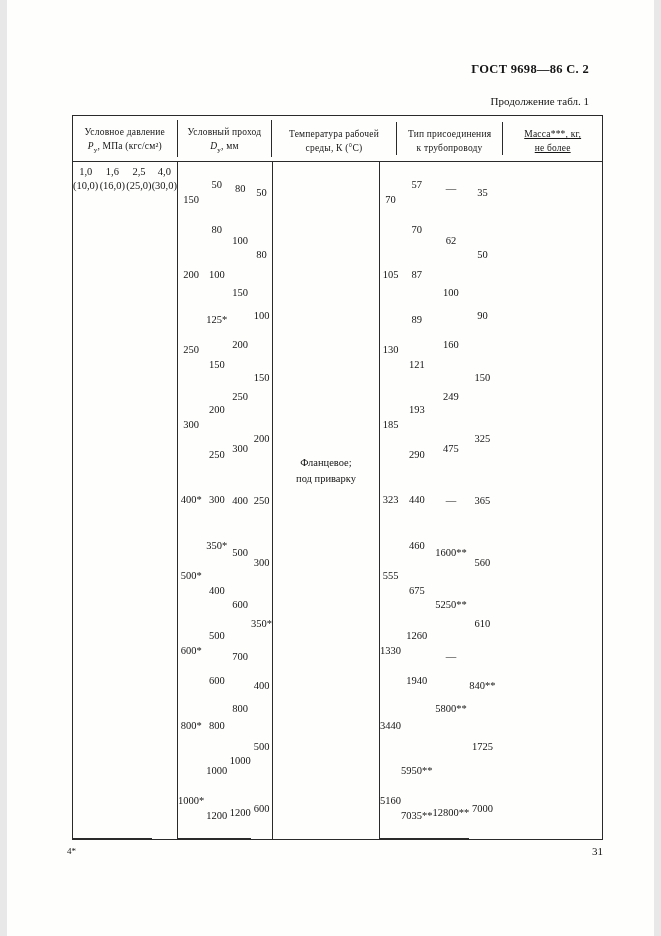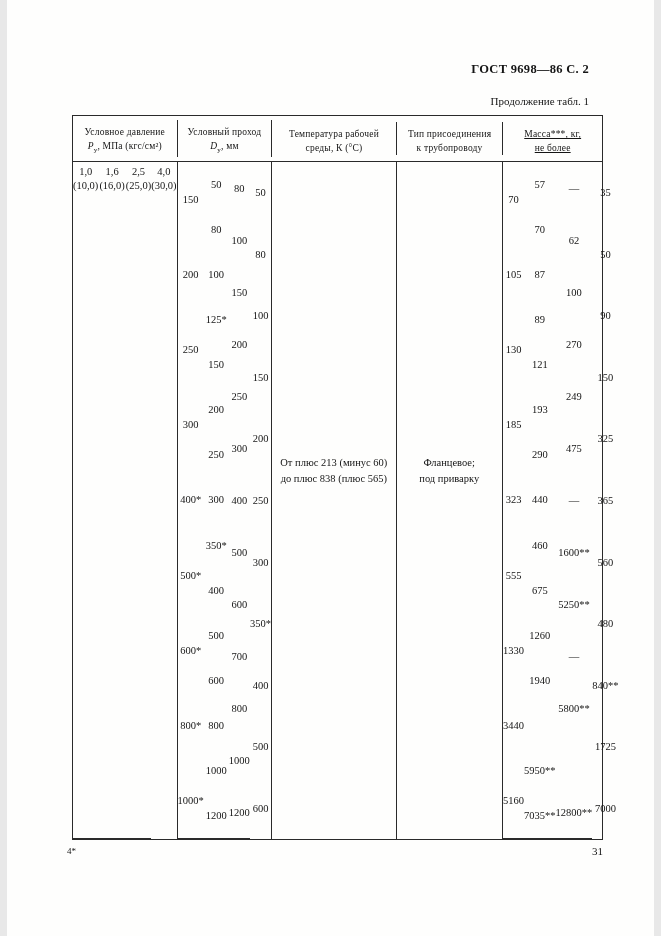--- a/index.html
+++ b/index.html
@@ -144,26 +144,20 @@
             <div class="vrow">150</div>
             <div class="vrow">200</div>
             <div class="vrow">250</div>
             <div class="vrow">300</div>
             <div class="vrow">350*</div>
             <div class="vrow">400</div>
             <div class="vrow">500</div>
             <div class="vrow">600</div>
           </div>
         </div>
-      <div class="bcol c3 span-cell">
-        <div class="span-text">
-          <div>От плюс 213 (минус 60)</div>
-          <div>до плюс 838 (плюс 565)</div>
-        </div>
-      </div>
       <div class="bcol c4 span-cell">
         <div class="span-text">
           <div>Фланцевое;</div>
           <div>под приварку</div>
         </div>
       </div>
       <div class="bcol c5" id="col-mass">
           <div class="group-cell m-group gsep" style="flex: 9 1 0px;">
             <div class="vrow">70</div>
             <div class="vrow">105</div>
@@ -189,40 +183,40 @@
             <div class="vrow">1260</div>
             <div class="vrow">1940</div>
             <div class="vrow"></div>
             <div class="vrow">5950**</div>
             <div class="vrow">7035**</div>
           </div>
           <div class="group-cell m-group gsep" style="flex: 13 1 0px;">
             <div class="vrow">—</div>
             <div class="vrow">62</div>
             <div class="vrow">100</div>
-            <div class="vrow">270</div>
+            <div class="vrow">160</div>
             <div class="vrow">249</div>
             <div class="vrow">475</div>
             <div class="vrow">—</div>
             <div class="vrow">1600**</div>
             <div class="vrow">5250**</div>
             <div class="vrow">—</div>
             <div class="vrow">5800**</div>
             <div class="vrow"></div>
             <div class="vrow">12800**</div>
           </div>
           <div class="group-cell m-group" style="flex: 11 1 0px;">
             <div class="vrow">35</div>
             <div class="vrow">50</div>
             <div class="vrow">90</div>
             <div class="vrow">150</div>
             <div class="vrow">325</div>
             <div class="vrow">365</div>
             <div class="vrow">560</div>
-            <div class="vrow">480</div>
+            <div class="vrow">610</div>
             <div class="vrow">840**</div>
             <div class="vrow">1725</div>
             <div class="vrow">7000</div>
           </div>
         </div>
     </div>
   </div>
 
   <div class="footnote">4*</div>
   <div class="page-number">31</div>

